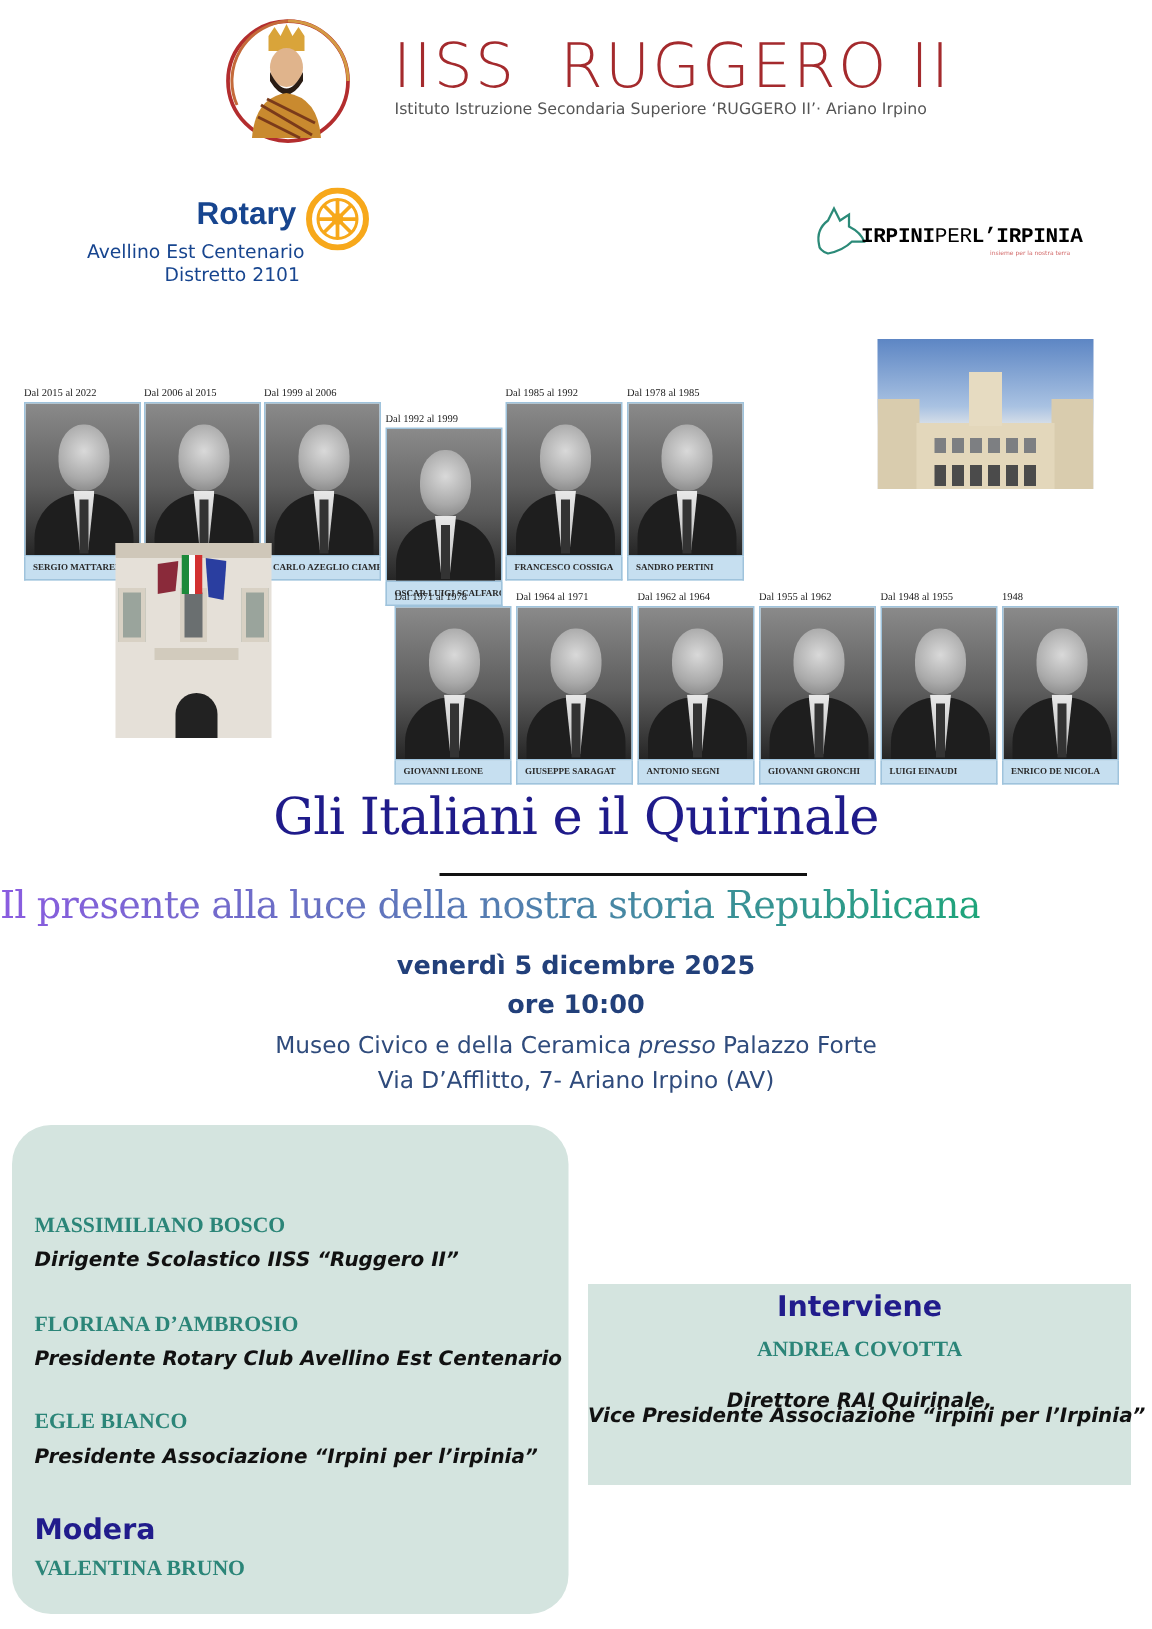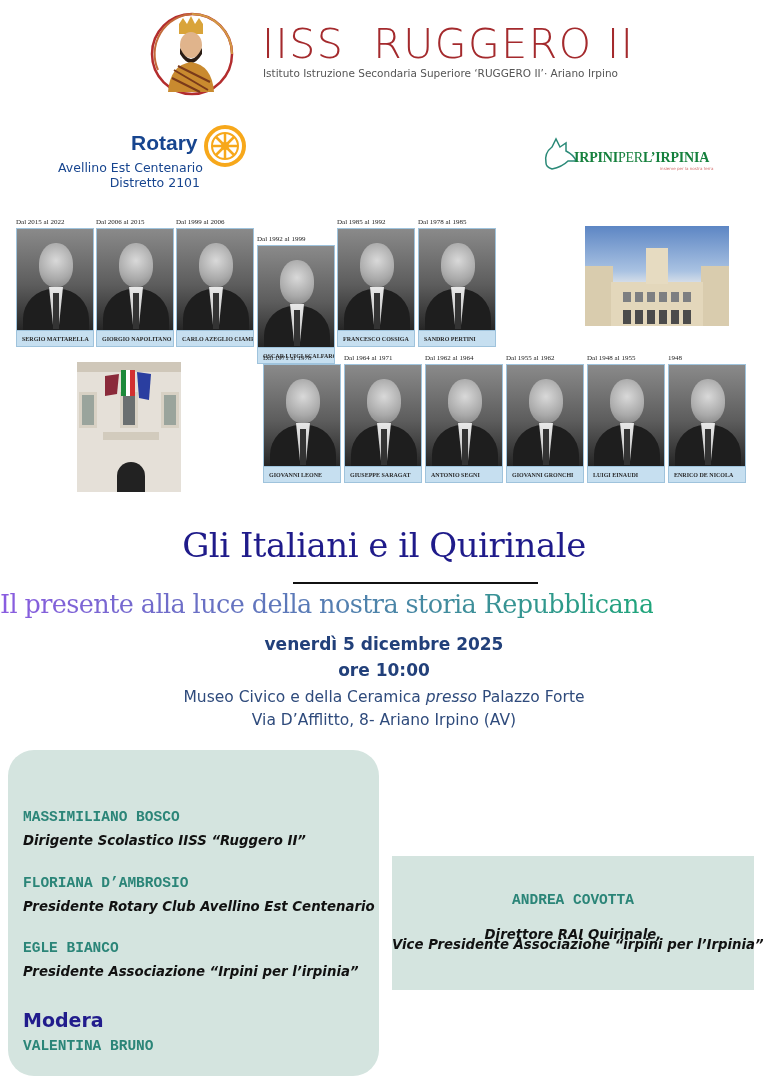--- a/index.html
+++ b/index.html
@@ -12,26 +12,26 @@
   .school-sub { position: absolute; left: 263px; top: 67px; font-family: "DejaVu Sans", sans-serif; font-size: 10.5px; color: #555; white-space: nowrap; }
 
   
   .rotary-name { position: absolute; left: 131px; top: 131px; font-family: "Liberation Sans", sans-serif; font-weight: 700; font-size: 21px; color: #17458f; }
   .rotary-wheel { position: absolute; left: 204px; top: 125px; width: 42px; height: 42px; }
   .rotary-line1 { position: absolute; left: 58px; top: 160px; width: 142px; text-align: right; font-family: "DejaVu Sans", sans-serif; font-size: 12.5px; color: #17458f; white-space: nowrap; }
   .rotary-line2 { position: absolute; left: 58px; top: 175px; width: 142px; text-align: right; font-family: "DejaVu Sans", sans-serif; font-size: 12.5px; color: #17458f; white-space: nowrap; }
 
   
   .irpini-logo { position: absolute; left: 542px; top: 137px; width: 40px; height: 36px; }
-  .irpini-text { position: absolute; left: 574px; top: 150px; font-family: Liberation Serif, serif; font-weight: 700; font-size: 14px; color: #15803d; letter-spacing: -0.2px; white-space: nowrap; }
+  .irpini-text { position: absolute; left: 574px; top: 150px; font-family: Liberation Mono, monospace; font-weight: 700; font-size: 14px; color: #000000; letter-spacing: -0.2px; white-space: nowrap; }
   .irpini-text .per { font-weight: 400; }
   .irpini-tag { position: absolute; left: 660px; top: 166px; font-family: "DejaVu Sans", sans-serif; font-size: 4px; color: #d26a6a; white-space: nowrap; }
 
   
-  .pres { position: absolute; width: 77px; }
+  .pres { position: absolute; width: 77px; margin-top: 40px; }
   .pres .period { font-family: "Liberation Serif", serif; font-size: 7px; color: #222; height: 11px; line-height: 11px; white-space: nowrap; }
   .pres .photo { width: 78px; height: 103px; border: 1px solid #9fc3dc; background: linear-gradient(180deg, #8a8a8a 0%, #5d5d5d 55%, #262626 100%); position: relative; overflow: hidden; }
   .pres .photo .head { position: absolute; left: 22px; top: 14px; width: 34px; height: 44px; border-radius: 48% 48% 45% 45%; background: radial-gradient(circle at 50% 40%, #d9d9d9 0%, #a9a9a9 60%, #7d7d7d 100%); }
   .pres .photo .body { position: absolute; left: 6px; top: 60px; width: 66px; height: 50px; border-radius: 30px 30px 0 0; background: #1e1e1e; }
   .pres .photo .shirt { position: absolute; left: 32px; top: 58px; width: 14px; height: 40px; background: linear-gradient(180deg,#e8e8e8,#bbbbbb); clip-path: polygon(0 0,100% 0,70% 100%,30% 100%); }
   .pres .photo .tie { position: absolute; left: 36px; top: 64px; width: 6px; height: 36px; background: #333; }
   .pres .caption { width: 78px; height: 16px; background: #c6dff0; border: 1px solid #9fc3dc; border-top: none; font-family: "Liberation Serif", serif; font-size: 6px; font-weight: 700; color: #2a2a2a; line-height: 16px; padding-left: 5px; white-space: nowrap; overflow: hidden; }
 
   
   .quirinale-courtyard { position: absolute; left: 585px; top: 226px; width: 144px; height: 100px; overflow: hidden; background: linear-gradient(180deg, #5d86c4 0%, #a9c2e2 45%, #e2e6ea 60%); }
@@ -56,21 +56,21 @@
 
   .date-line { position: absolute; left: 0; top: 634px; width: 768px; text-align: center; font-family: "DejaVu Sans", sans-serif; font-weight: 700; font-size: 17px; color: #22407a; }
   .time-line { position: absolute; left: 0; top: 660px; width: 768px; text-align: center; font-family: "DejaVu Sans", sans-serif; font-weight: 700; font-size: 17px; color: #22407a; }
   .venue-line { position: absolute; left: 0; top: 688px; width: 768px; text-align: center; font-family: "DejaVu Sans", sans-serif; font-size: 15.5px; color: #2f4b7c; }
   .venue-line i { font-style: italic; }
   .address-line { position: absolute; left: 0; top: 711px; width: 768px; text-align: center; font-family: "DejaVu Sans", sans-serif; font-size: 15.5px; color: #2f4b7c; }
 
   
   .saluti-box { position: absolute; left: 8px; top: 750px; width: 371px; height: 326px; background: #d4e4df; border-radius: 26px; }
   .section-head { font-family: "DejaVu Sans", sans-serif; font-weight: 700; font-size: 19px; color: #211c8c; position: absolute; white-space: nowrap; }
-  .person-name { font-family: Liberation Mono, monospace; font-weight: 700; font-size: 14.5px; color: #2b8578; position: absolute; white-space: nowrap; }
+  .person-name { font-family: Liberation Serif, serif; font-weight: 700; font-size: 14.5px; color: #2b8578; position: absolute; white-space: nowrap; }
   .person-role { font-family: "DejaVu Sans", sans-serif; font-weight: 700; font-style: italic; font-size: 13.3px; color: #111; position: absolute; white-space: nowrap; text-align: right; }
 
   
   .interviene-box { position: absolute; left: 392px; top: 856px; width: 362px; height: 134px; background: #d4e4df; }
   .center-abs { position: absolute; left: 0; width: 362px; text-align: center; white-space: nowrap; }
 </style>
 </head>
 <body>
 
 <svg class="school-logo" viewBox="0 0 90 88">
@@ -259,30 +259,31 @@
     </svg>
 </div>
 
 <div class="main-title">Gli Italiani e il Quirinale</div>
 <div class="title-rule"></div>
 <div class="subtitle">Il presente alla luce della nostra storia Repubblicana</div>
 
 <div class="date-line">venerdì 5 dicembre 2025</div>
 <div class="time-line">ore 10:00</div>
 <div class="venue-line"><span style="white-space:pre">Museo Civico e della Ceramica </span><i>presso</i><span style="white-space:pre"> Palazzo Forte</span></div>
-<div class="address-line">Via D’Afflitto, 8- Ariano Irpino (AV)</div>
+<div class="address-line">Via D’Afflitto, 7- Ariano Irpino (AV)</div>
 
 <div class="saluti-box">
   <div class="person-name" style="left:15px; top:59px;">MASSIMILIANO BOSCO</div>
   <div class="person-role" style="left:15px; top:83px;">Dirigente Scolastico IISS “Ruggero II”</div>
   <div class="person-name" style="left:15px; top:125px;">FLORIANA D’AMBROSIO</div>
   <div class="person-role" style="left:15px; top:149px;">Presidente Rotary Club Avellino Est Centenario</div>
   <div class="person-name" style="left:15px; top:190px;">EGLE BIANCO</div>
   <div class="person-role" style="left:15px; top:214px;">Presidente Associazione “Irpini per l’irpinia”</div>
   <div class="section-head" style="left:15px; top:259px;">Modera</div>
   <div class="person-name" style="left:15px; top:288px;">VALENTINA BRUNO</div>
 </div>
 
 <div class="interviene-box">
+  <div class="center-abs section-head" style="top:4px;">Interviene</div>
   <div class="center-abs person-name" style="top:36px;">ANDREA COVOTTA</div>
   <div class="center-abs person-role" style="top:59px;margin-top:12px;">Direttore RAI Quirinale,</div>
   <div class="center-abs person-role" style="top:81px;">Vice Presidente Associazione “irpini per l’Irpinia”</div>
 </div>
 
 </body></html>

